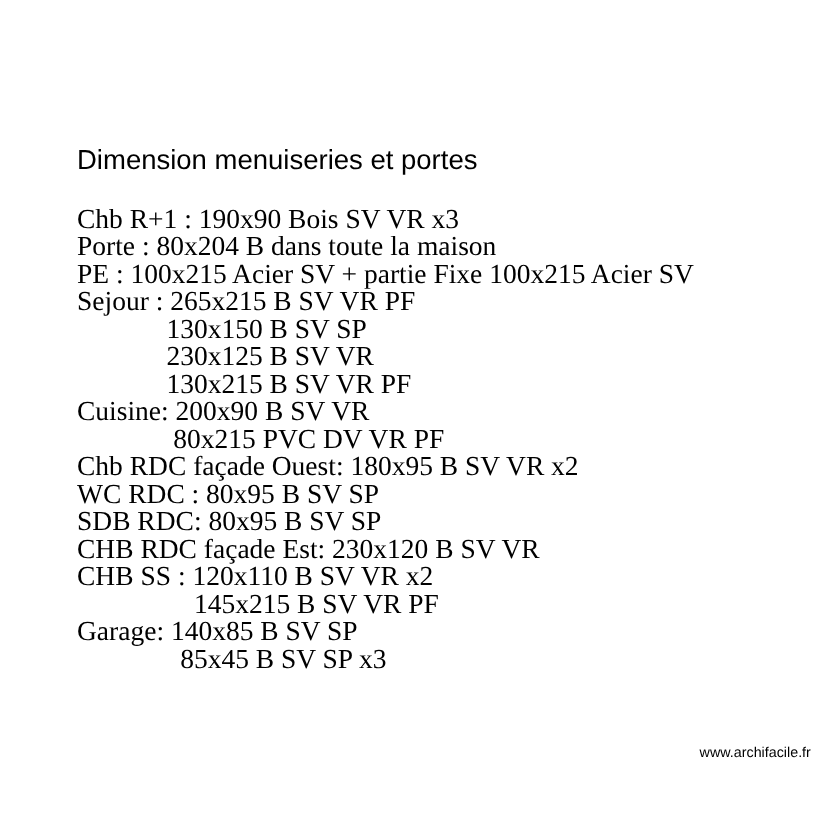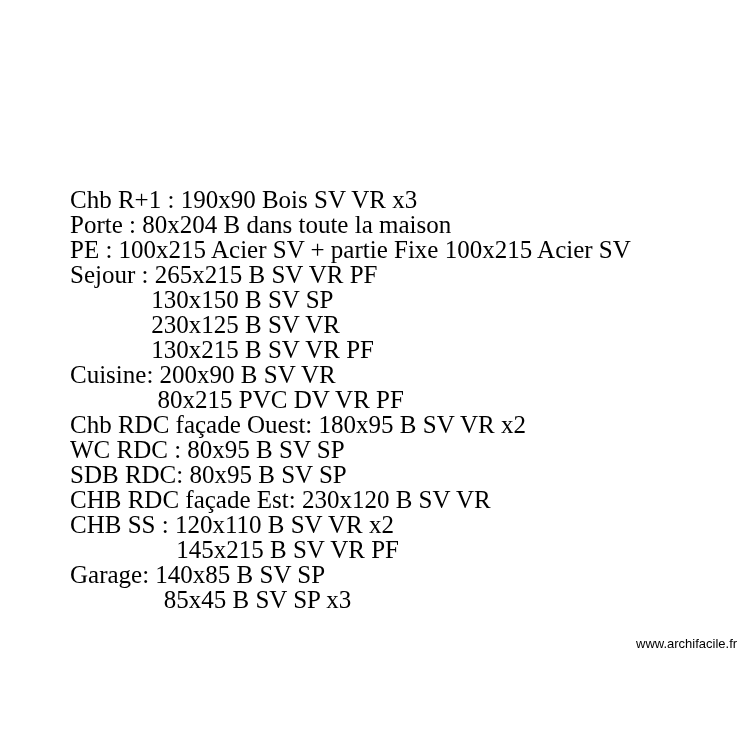--- a/index.html
+++ b/index.html
@@ -32,32 +32,33 @@
     left: 70px;
     top: 187px;
     font-size: 25px;
     line-height: 25px;
     white-space: pre;
     font-family: Liberation Serif, serif;
   }
   .watermark {
     position: absolute;
     left: 636px;
-    top: 636px;
+    top: 676px;
     font-size: 13px;
     line-height: 15px;
     white-space: pre;
     text-align: right;
   }
 </style>
 </head>
 <body>
 
 <div class="page">
 
+  <h1 class="doc-title">Dimension menuiseries et portes</h1>
 
   <div class="doc-lines">Chb R+1 : 190x90 Bois SV VR x3
 Porte : 80x204 B dans toute la maison
 PE : 100x215 Acier SV + partie Fixe 100x215 Acier SV
 Sejour : 265x215 B SV VR PF
              130x150 B SV SP
              230x125 B SV VR
              130x215 B SV VR PF
 Cuisine: 200x90 B SV VR
               80x215 PVC DV VR PF

